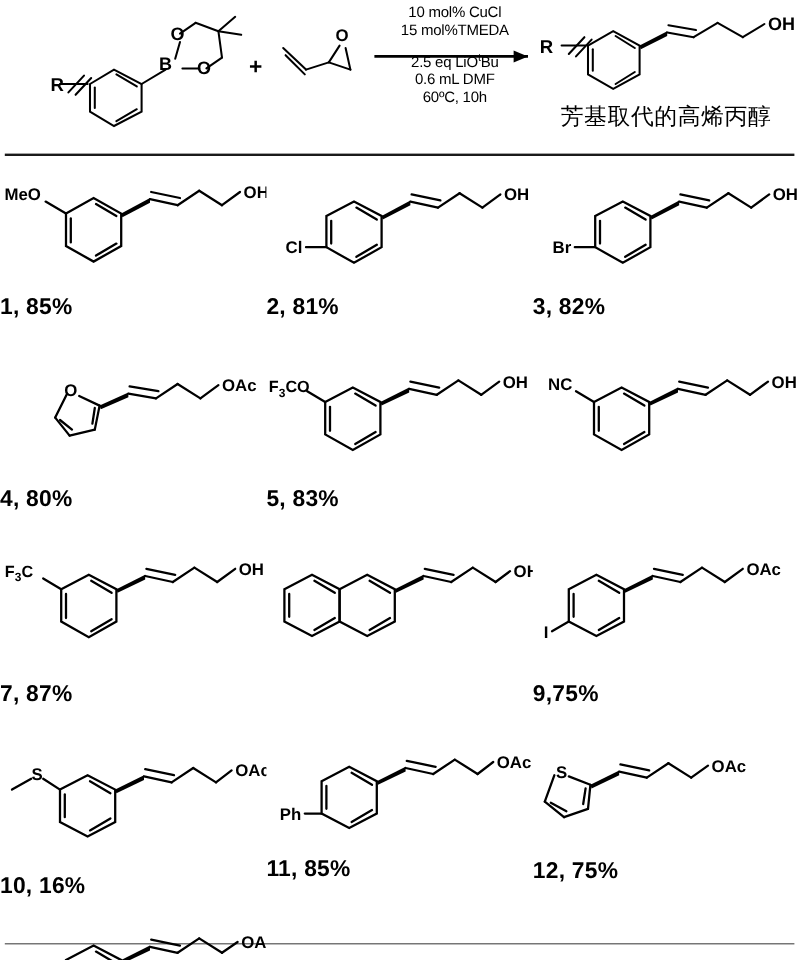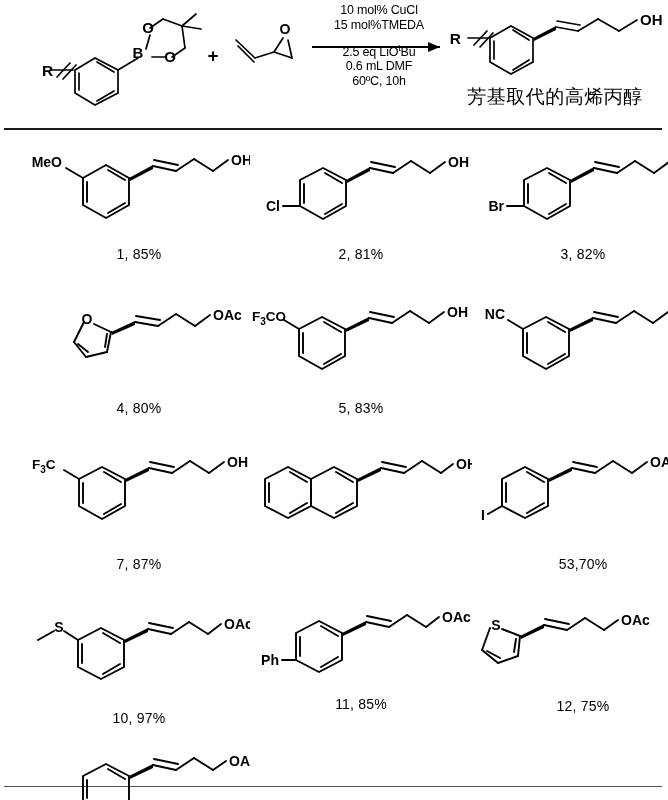--- a/index.html
+++ b/index.html
@@ -73,34 +73,33 @@
   
   .grid {
     position: absolute;
     top: 140px;
     left: 0;
     width: 668px;
   }
   .row {
     display: flex;
     width: 564px;
-    margin-left: 28px;
   }
   .cell {
     width: 222px;
     position: relative;
   }
   .struct {
     display: block;
     margin: 0 auto;
   }
   .label {
-    text-align: center;
-    font-size: 14px;
-    font-weight: normal;
+    text-align: left;
+    font-size: 19px;
+    font-weight: bold;
     letter-spacing: 0.2px;
     margin-top: 2px;
   }
 </style>
 </head>
 <body>
 
 <div class="page">
 
   <div class="scheme">
@@ -398,21 +397,21 @@
           <polygon points="76,35 100,23 100,27 77,38" fill="#000" stroke="none"></polygon>
           <g stroke="#000" stroke-width="1.9" fill="none" stroke-linecap="round">
             <line x1="100" y1="24" x2="123" y2="29"></line>
             <line x1="101" y1="18" x2="125" y2="23"></line>
             <line x1="123" y1="29" x2="141" y2="17"></line>
             <line x1="141" y1="17" x2="160" y2="29"></line>
             <line x1="160" y1="29" x2="175" y2="18"></line>
           </g>
           <text x="178" y="23" font-size="14" font-weight="bold" font-family="Liberation Sans, sans-serif">OAc</text>
         </svg>
-        <div class="label">53,70%</div>
+        <div class="label">9,75%</div>
       </div>
     </div>
 
     <div class="row" style="margin-top:28px;">
 
       <div class="cell">
         <svg class="struct" width="222" height="108" viewBox="0 0 222 108">
           <g stroke="#000" stroke-width="1.9" fill="none" stroke-linecap="round">
             <polygon points="50,40 73,28 96,40 96,67 73,79 50,67"></polygon>
             <line x1="54" y1="44" x2="54" y2="63"></line>
@@ -426,21 +425,21 @@
           <polygon points="96,40 120,28 120,32 97,43" fill="#000" stroke="none"></polygon>
           <g stroke="#000" stroke-width="1.9" fill="none" stroke-linecap="round">
             <line x1="120" y1="29" x2="143" y2="34"></line>
             <line x1="121" y1="23" x2="145" y2="28"></line>
             <line x1="143" y1="34" x2="161" y2="22"></line>
             <line x1="161" y1="22" x2="180" y2="34"></line>
             <line x1="180" y1="34" x2="193" y2="24"></line>
           </g>
           <text x="196" y="29" font-size="14" font-weight="bold" font-family="Liberation Sans, sans-serif">OAc</text>
         </svg>
-        <div class="label">10, 97%</div>
+        <div class="label">10, 16%</div>
       </div>
 
       <div class="cell">
         <svg class="struct" width="222" height="108" viewBox="0 0 222 108">
           <g stroke="#000" stroke-width="1.9" fill="none" stroke-linecap="round">
             <polygon points="46,33 69,21 92,33 92,60 69,72 46,60"></polygon>
             <line x1="50" y1="37" x2="50" y2="56"></line>
             <line x1="71" y1="26" x2="88" y2="36"></line>
             <line x1="71" y1="67" x2="88" y2="57"></line>
             <line x1="46" y1="60" x2="32" y2="60"></line>

